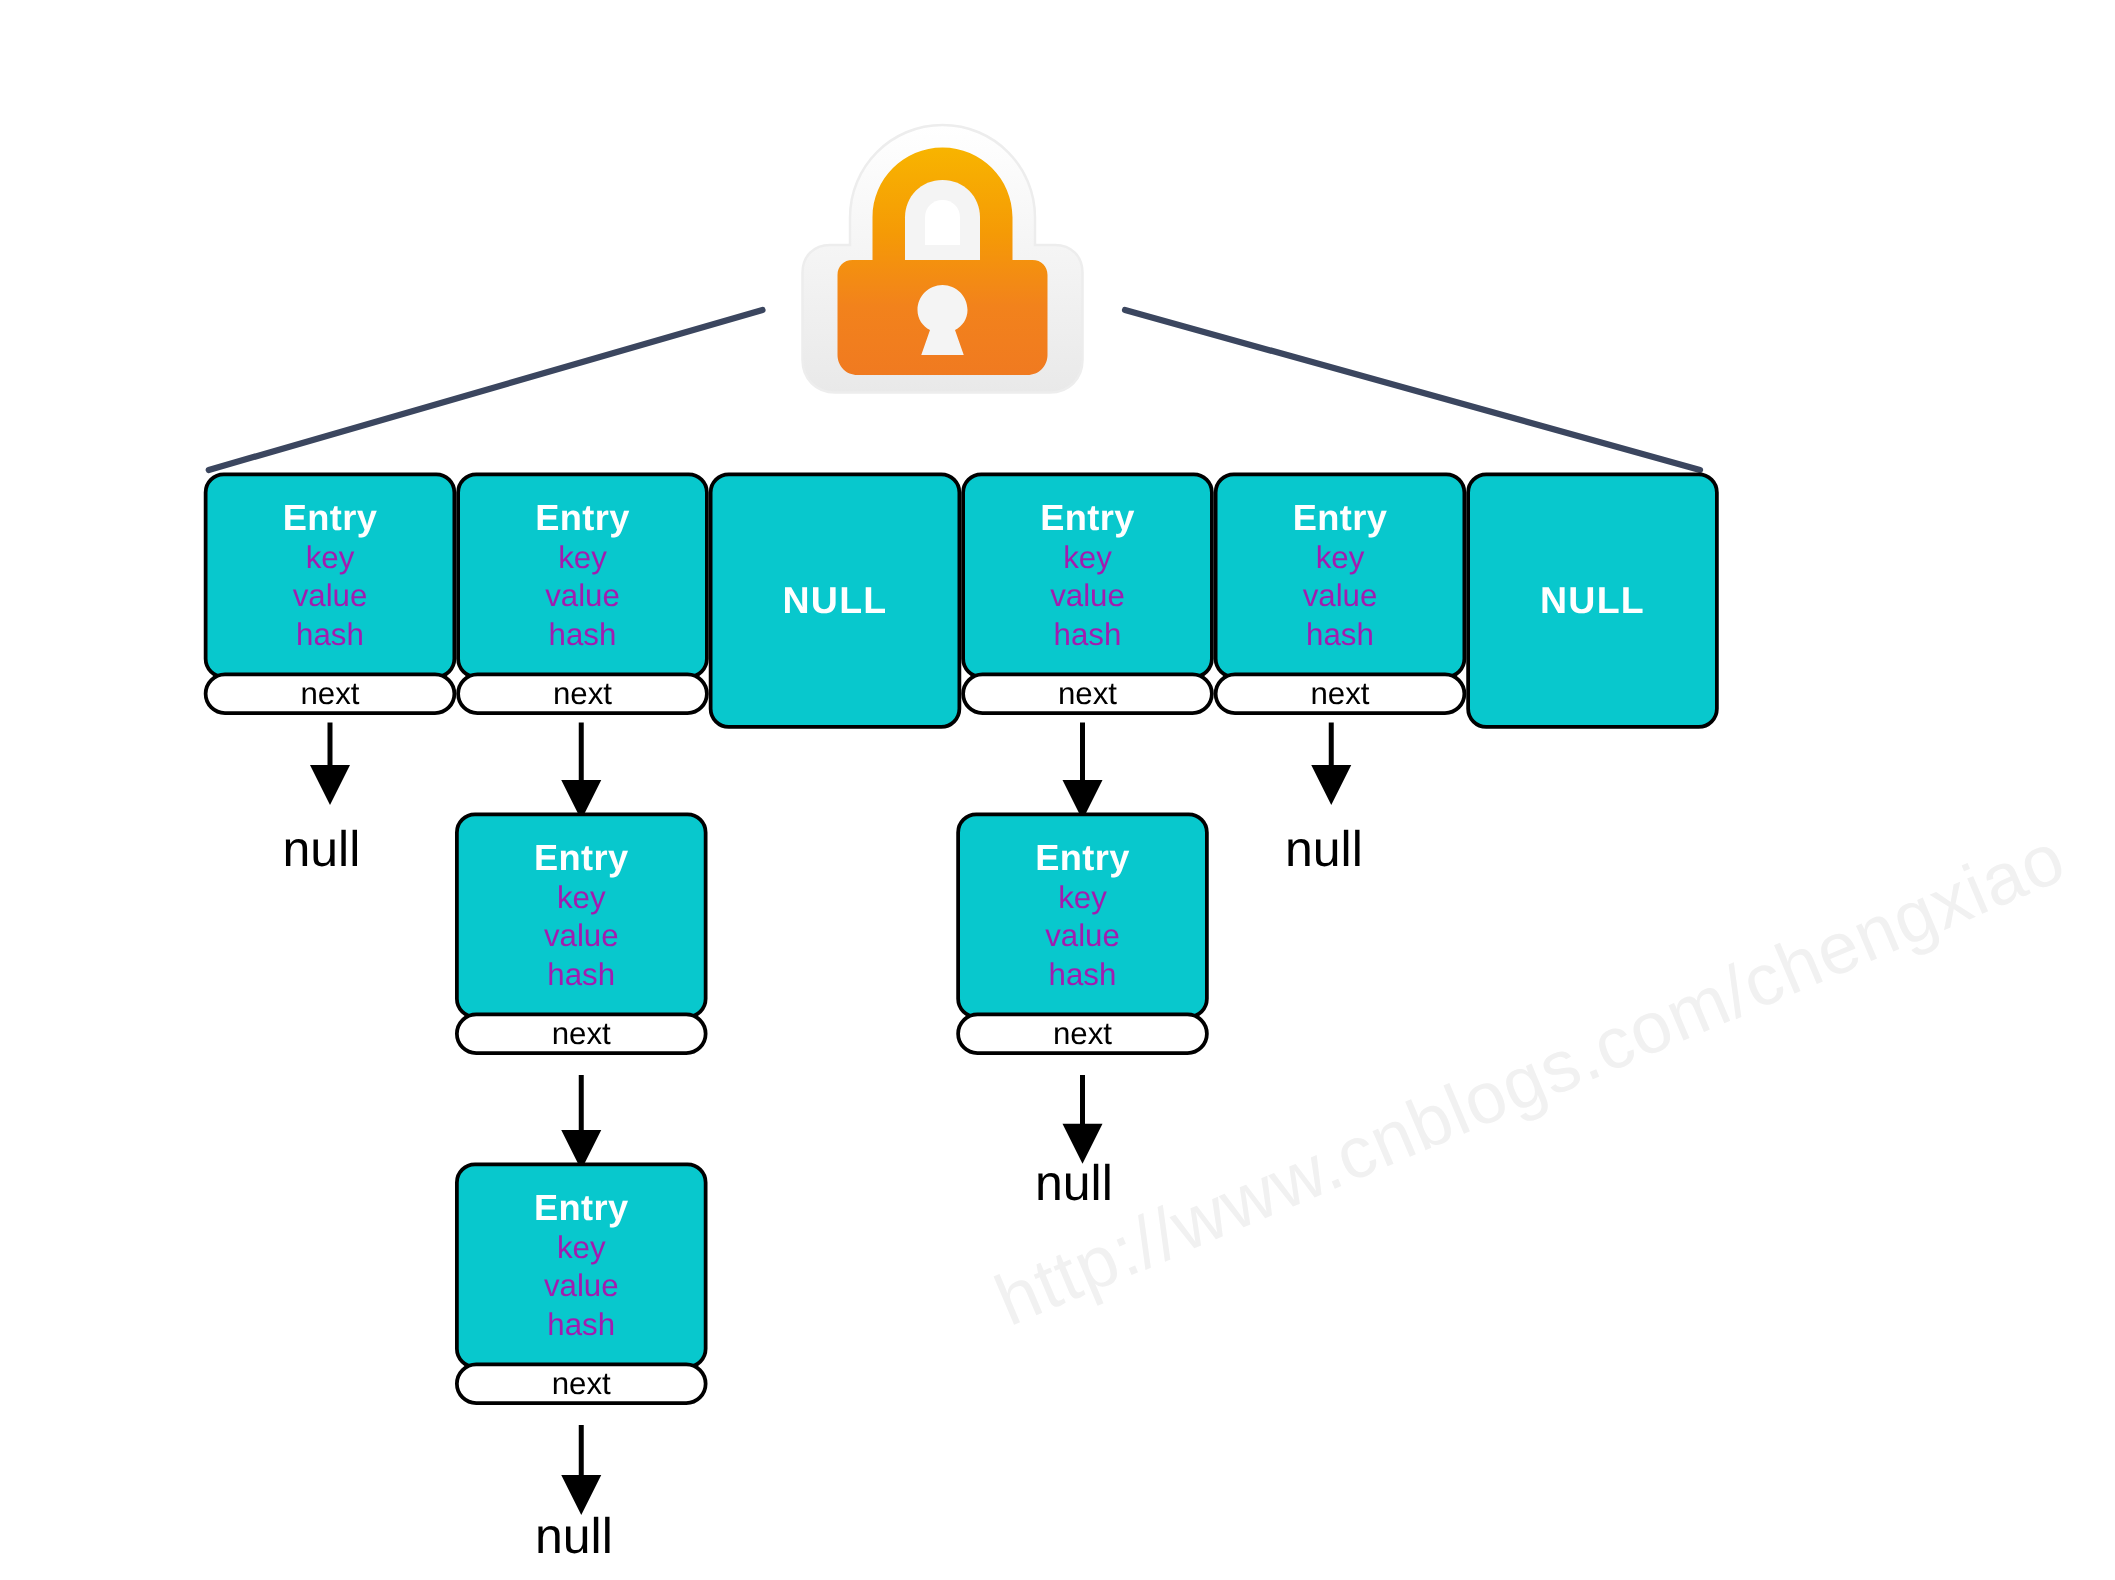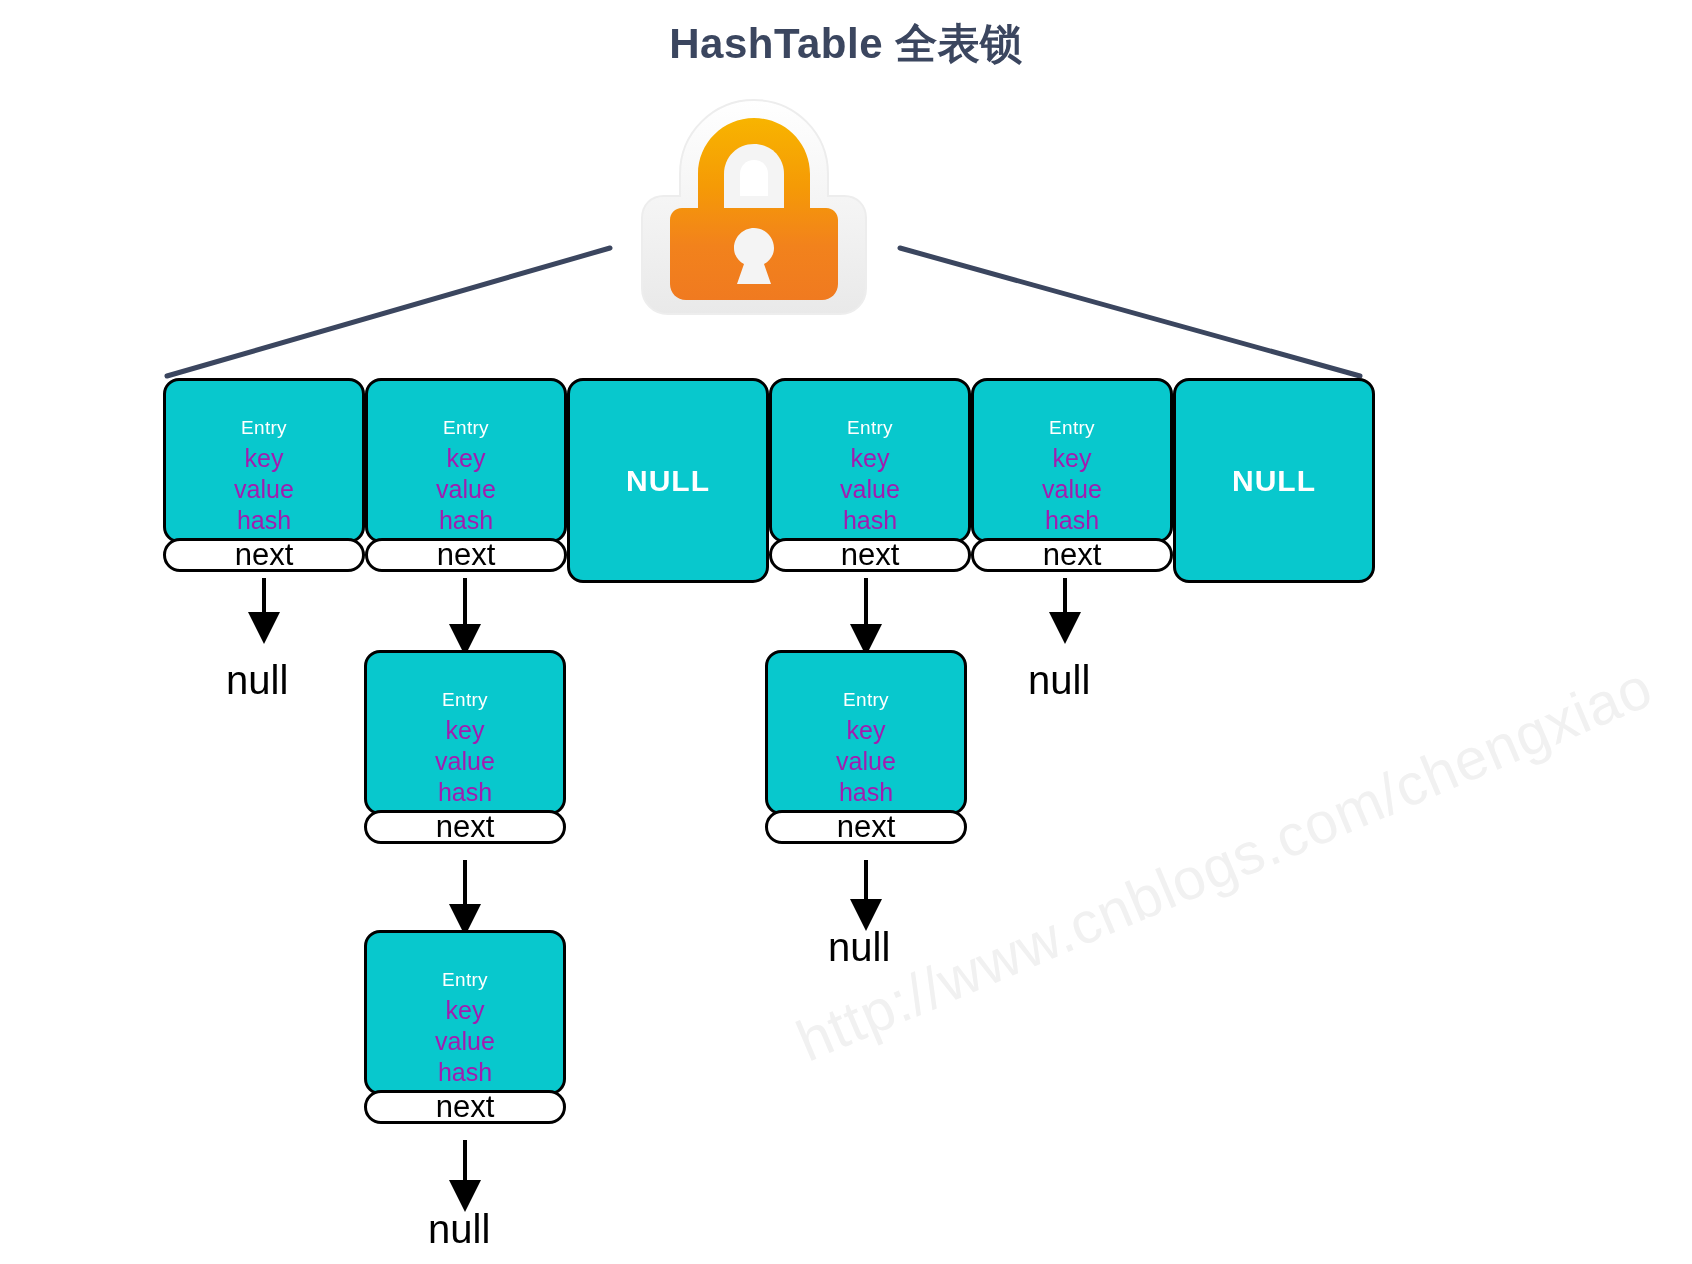--- a/index.html
+++ b/index.html
@@ -108,46 +108,45 @@
     height: 165px;
     display: flex;
     flex-direction: column;
     align-items: center;
     justify-content: flex-start;
     padding-top: 22px;
     box-sizing: border-box;
   }
   .entry-title {
     color: #ffffff;
-    font-weight: normal;
-    font-size: 19px;
+    font-weight: bold;
+    font-size: 29px;
     line-height: 31px;
     letter-spacing: 0.3px;
-    margin-top: 12px;
   }
   .entry-field {
     color: #a21caf;
     font-size: 25px;
     line-height: 31px;
   }
   .next-bar {
     position: absolute;
     left: 0;
     top: 160px;
     width: 202px;
     height: 34px;
     box-sizing: border-box;
     background: #ffffff;
     border: 3px solid #000000;
     border-radius: 17px;
     display: flex;
     align-items: center;
     justify-content: center;
     color: #000000;
-    font-size: 31px;
+    font-size: 25px;
   }
   .null-label {
     position: absolute;
     left: 0;
     top: 0;
     width: 202px;
     height: 205px;
     display: flex;
     align-items: center;
     justify-content: center;
@@ -187,21 +186,20 @@
     white-space: nowrap;
   }
 </style>
 </head>
 <body>
 
 <div id="stage">
 
   <div class="watermark">http://www.cnblogs.com/chengxiao</div>
 
-  <div class="title">HashTable 全表锁</div>
 
   <div class="lock-wrap">
     <svg width="240" height="232" viewBox="0 0 240 232" xmlns="http://www.w3.org/2000/svg">
       <defs>
         <linearGradient id="lockGrad" x1="0" y1="0" x2="0" y2="1">
           <stop offset="0%" stop-color="#f8b400"></stop>
           <stop offset="38%" stop-color="#f59a06"></stop>
           <stop offset="70%" stop-color="#f2821c"></stop>
           <stop offset="100%" stop-color="#f07a20"></stop>
         </linearGradient>

